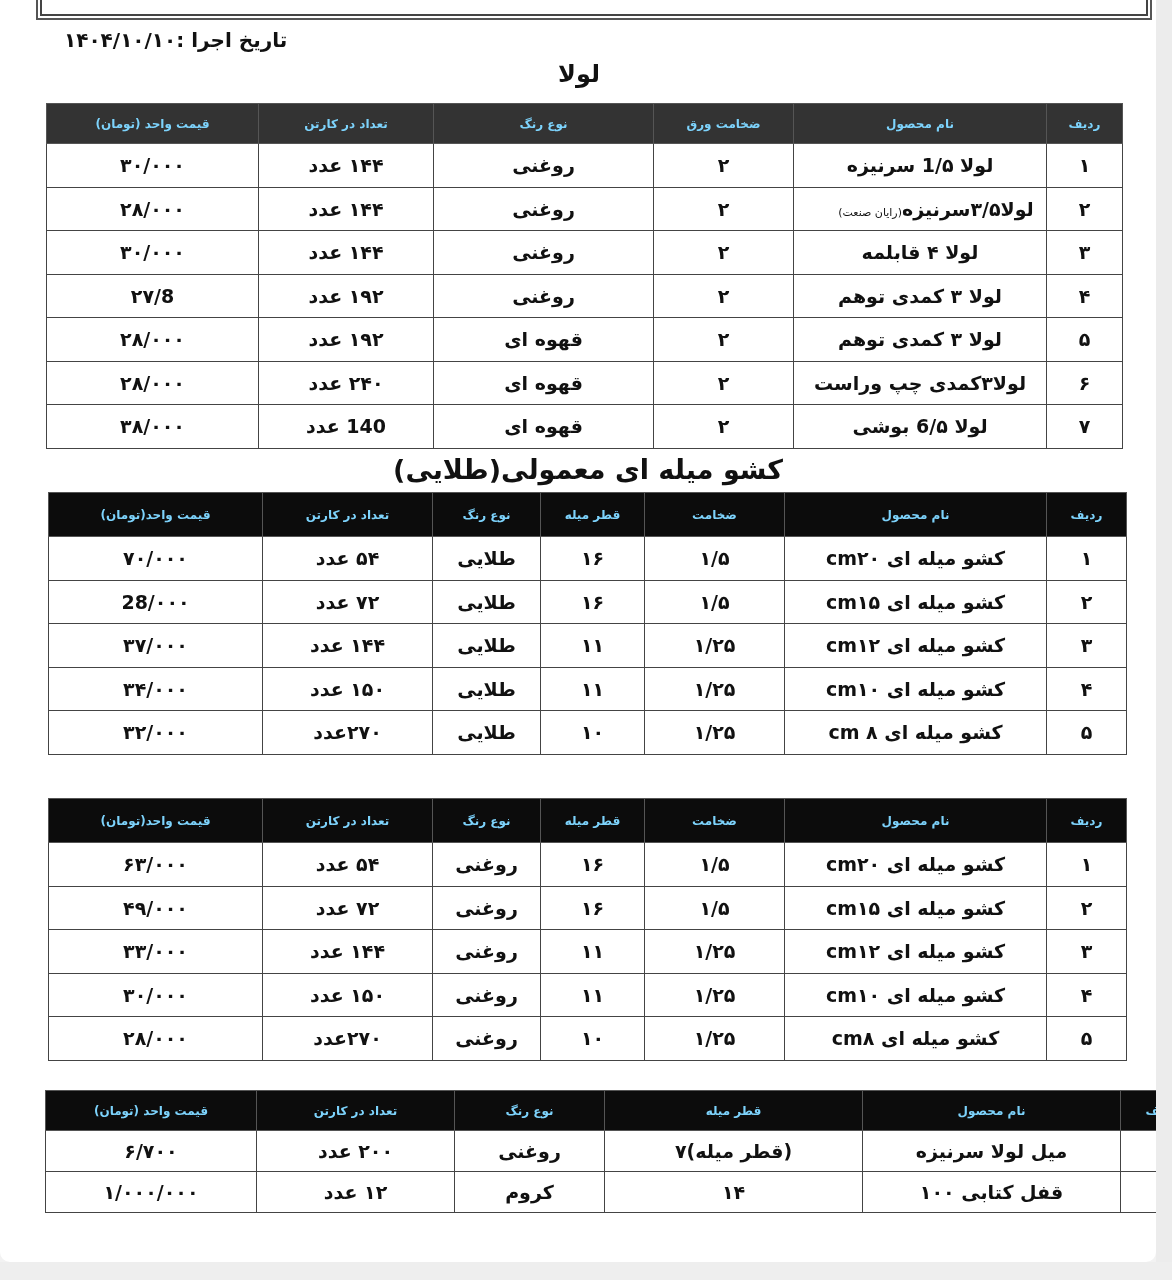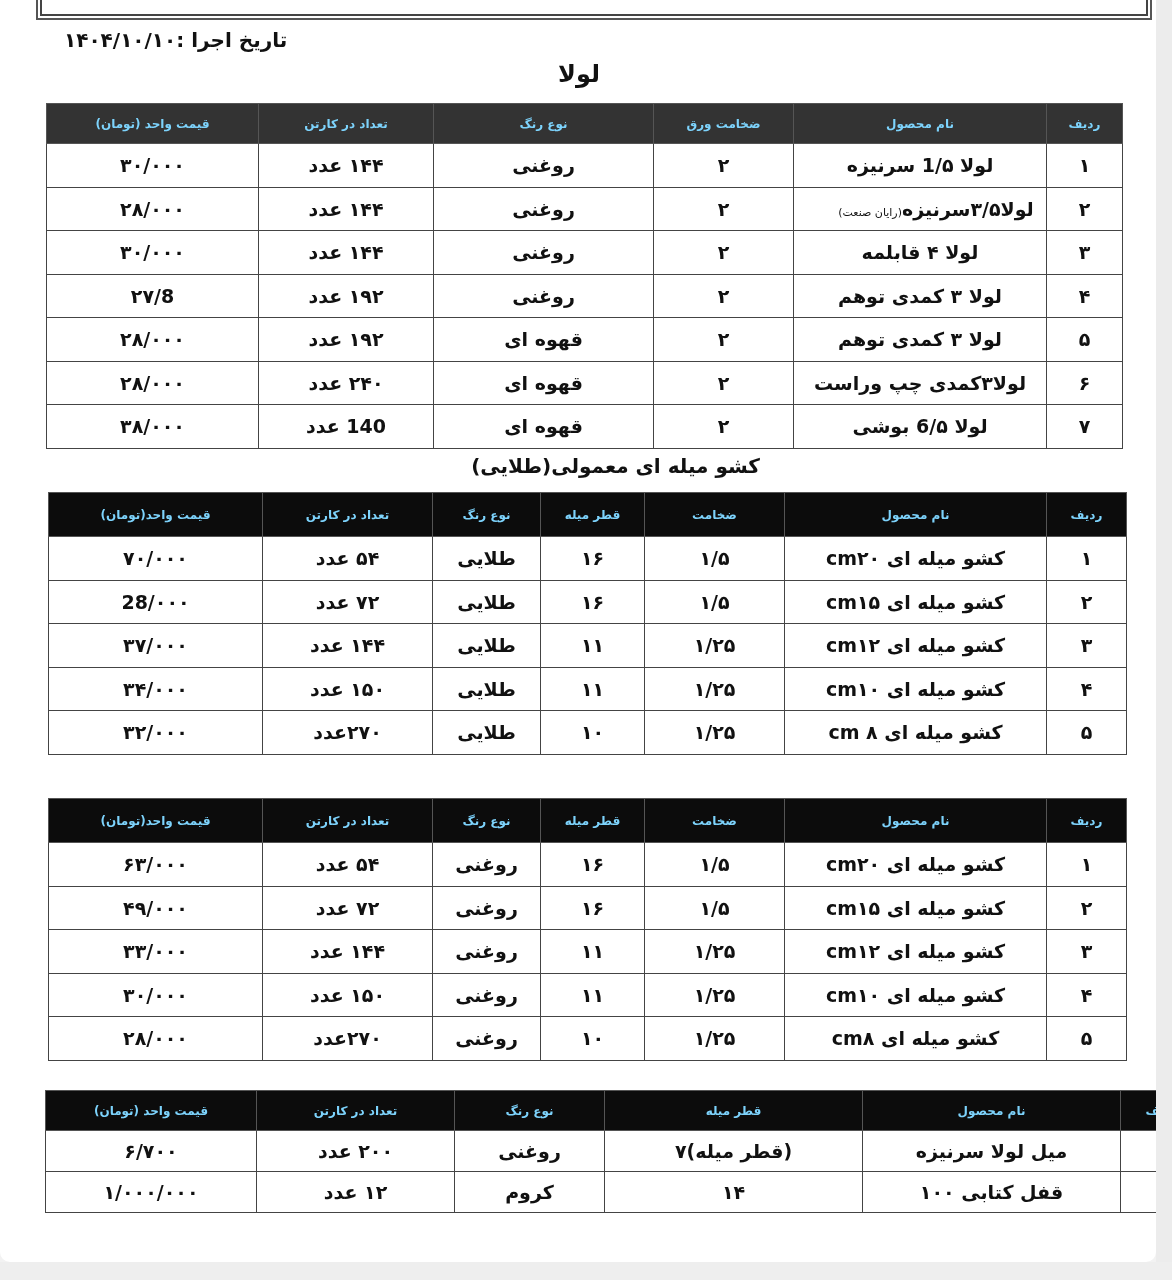--- a/index.html
+++ b/index.html
@@ -112,21 +112,21 @@
         <td>۷</td>
         <td>لولا 6/۵ بوشی</td>
         <td>۲</td>
         <td>قهوه ای</td>
         <td>140 عدد</td>
         <td>۳۸/۰۰۰</td>
       </tr>
     </tbody>
   </table>
 
-  <div class="section-title" style="left:360px; top:454px; width:400px; font-size:20px;">کشو میله ای معمولی(طلایی)</div>
+  <div class="section-title" style="left:383px; top:454px; width:400px; font-size:27px;">کشو میله ای معمولی(طلایی)</div>
   <table class="t2" style="left:48px; top:492px; width:1078px;">
     <colgroup>
       <col style="width:80px">
         <col style="width:262px">
         <col style="width:140px">
         <col style="width:104px">
         <col style="width:108px">
         <col style="width:170px">
         <col style="width:214px">
     </colgroup>

